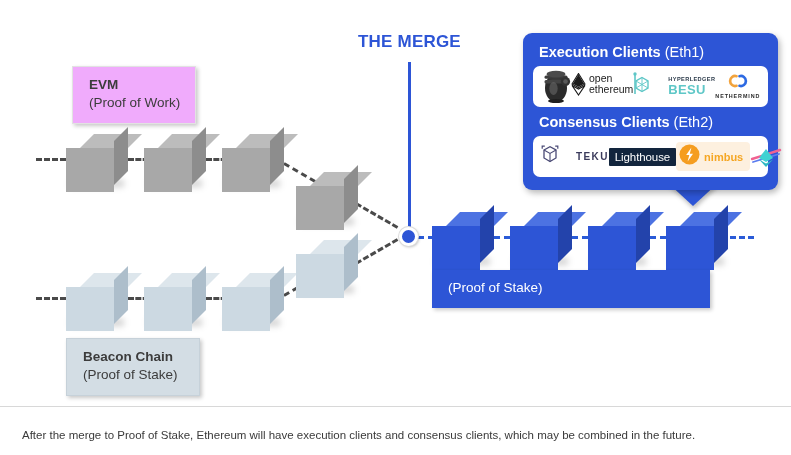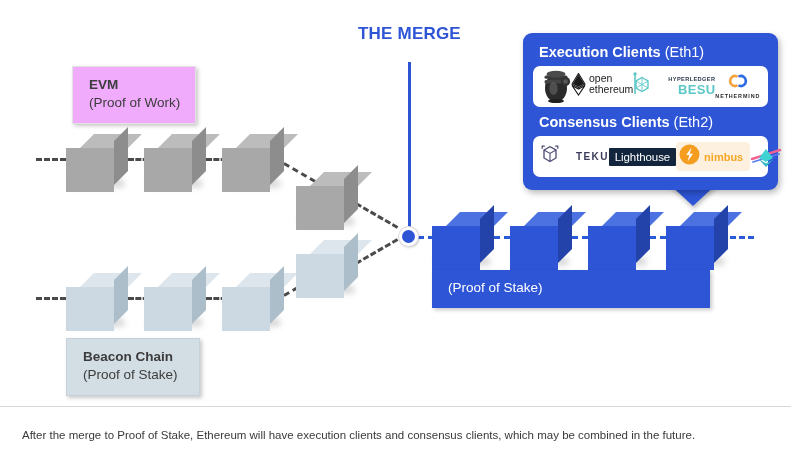--- a/index.html
+++ b/index.html
@@ -131,21 +131,21 @@
     padding:0 8px;
     box-sizing:border-box;
     margin-bottom:7px;
   }
   .logo{display:flex;align-items:center;justify-content:center;}
 
   
   .oe-wrap{display:flex;align-items:flex-start;gap:3px;}
   .oe-text{font-size:10.5px;line-height:1.02;color:#1b1b1b;font-weight:500;}
   
-  .besu-wrap{display:flex;align-items:center;gap:18px;text-align:right;}
+  .besu-wrap{display:flex;align-items:center;gap:18px;}
   .besu-text{line-height:1;}
   .besu-top{font-size:5.6px;font-weight:bold;color:#2b3a4a;letter-spacing:0.4px;}
   .besu-main{font-size:13px;font-weight:bold;color:#5ec7c7;letter-spacing:0.3px;}
   
   .nm-wrap{display:flex;flex-direction:column;align-items:center;gap:1px;}
   .nm-text{font-size:5.4px;font-weight:bold;color:#2b2b2b;letter-spacing:0.9px;}
   
   .teku-wrap{display:flex;align-items:center;gap:17px;}
   .teku-text{font-size:10px;font-weight:bold;color:#3b3b5c;letter-spacing:1.4px;}
   
@@ -172,21 +172,21 @@
     position:absolute;
     height:1px;
     background:#d8d8d8;
   }
 </style>
 </head>
 <body>
 
 <div id="stage">
 
-  <div id="merge-title" style="left:358px;top:24px;">THE MERGE</div>
+  <div id="merge-title" style="left:358px;top:32px;">THE MERGE</div>
   <div id="merge-line" style="left:408px;top:62px;height:168px;"></div>
 
   <div class="dash dash-gray" style="left:36px;top:158px;width:30px;"></div>
 
   <div class="cube" style="left:66px;top:134px;width:54px;height:50px;z-index:5;">
     <div class="shadow" style="left:4px;top:46px;width:54px;height:7px;"></div>
     <div class="face-front" style="top:14px;width:48px;height:44px;background:#a8a8a8;"></div>
     <div class="face-top" style="left:0;top:14px;width:48px;height:14px;background:#bcbcbc;
         transform:skewX(-45deg) translateY(-14px);"></div>
     <div class="face-right" style="left:48px;top:14px;width:14px;height:44px;background:#8d8d8d;

